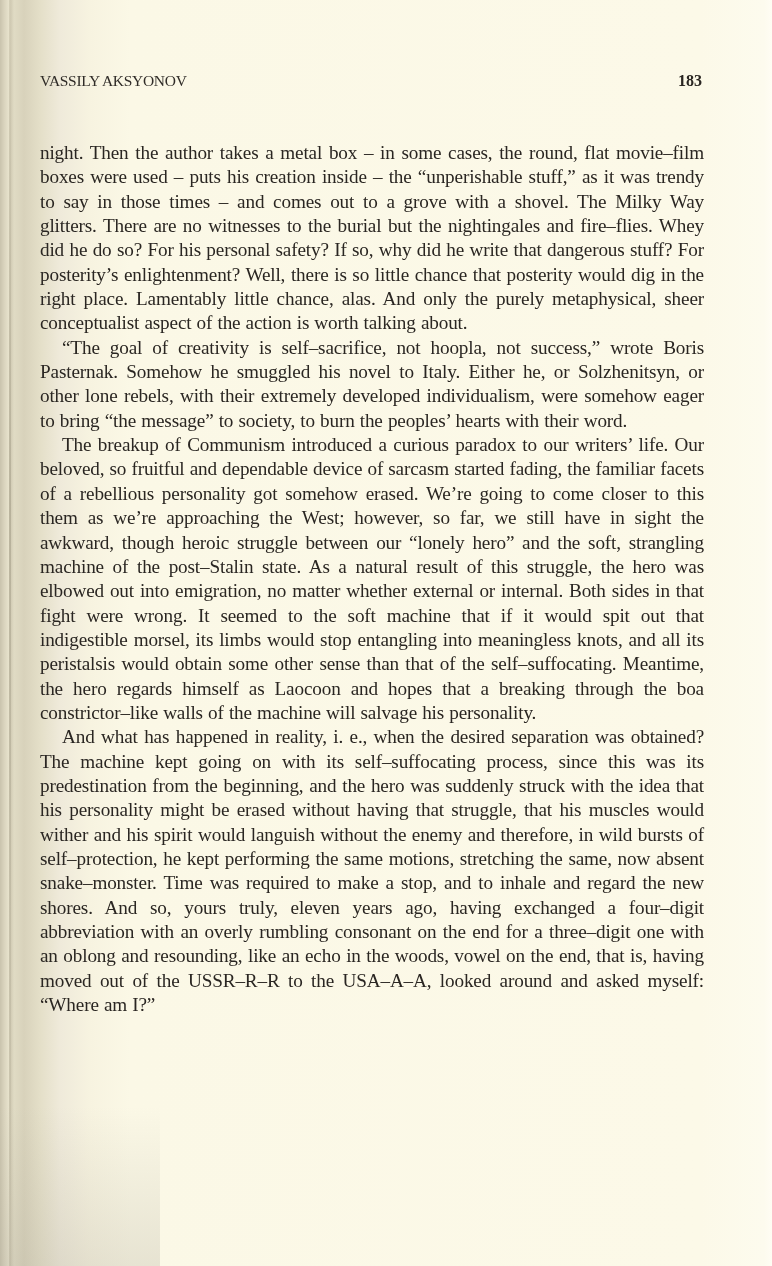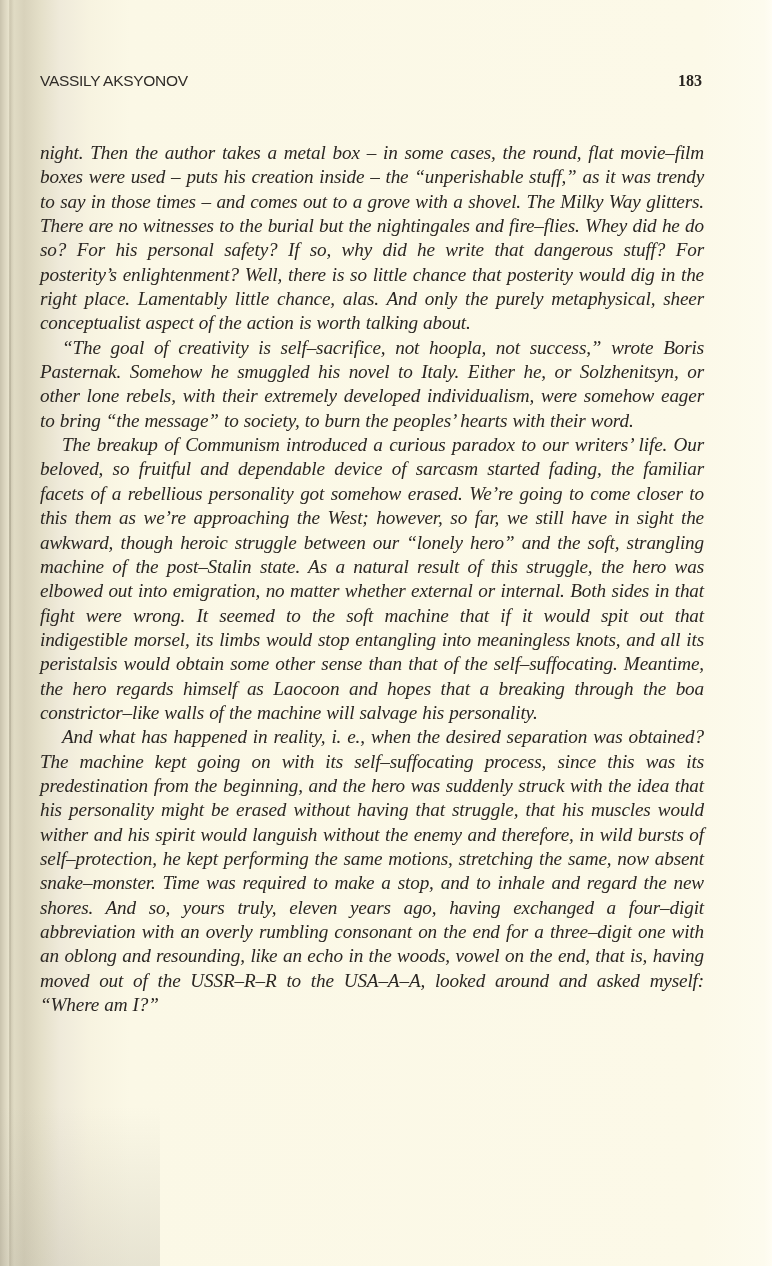--- a/index.html
+++ b/index.html
@@ -51,42 +51,41 @@
     .running-head {
       position: absolute;
       top: 72px;
       left: 40px;
       width: 662px;
       display: flex;
       justify-content: space-between;
       align-items: baseline;
     }
     .author {
-      font-family: Liberation Sans, sans-serif;
+      font-family: Liberation Serif, serif;
       font-size: 15.5px;
       letter-spacing: -0.3px;
       color: #2f2b27;
     }
     .page-number {
       font-family: Liberation Serif, serif;
       font-weight: bold;
       font-size: 16px;
       color: #2a2622;
     }
     .body-text {
       position: absolute;
       top: 141px;
       left: 40px;
       width: 664px;
       font-size: 19.2px;
       line-height: 24.35px;
       text-align: justify;
       letter-spacing: -0.15px;
       word-spacing: 0.5px;
-      font-style: italic;
     }
     .para {
       margin: 0;
       text-indent: 0;
     }
     .para.indent {
       text-indent: 22px;
     }
   </style>
 </head>

